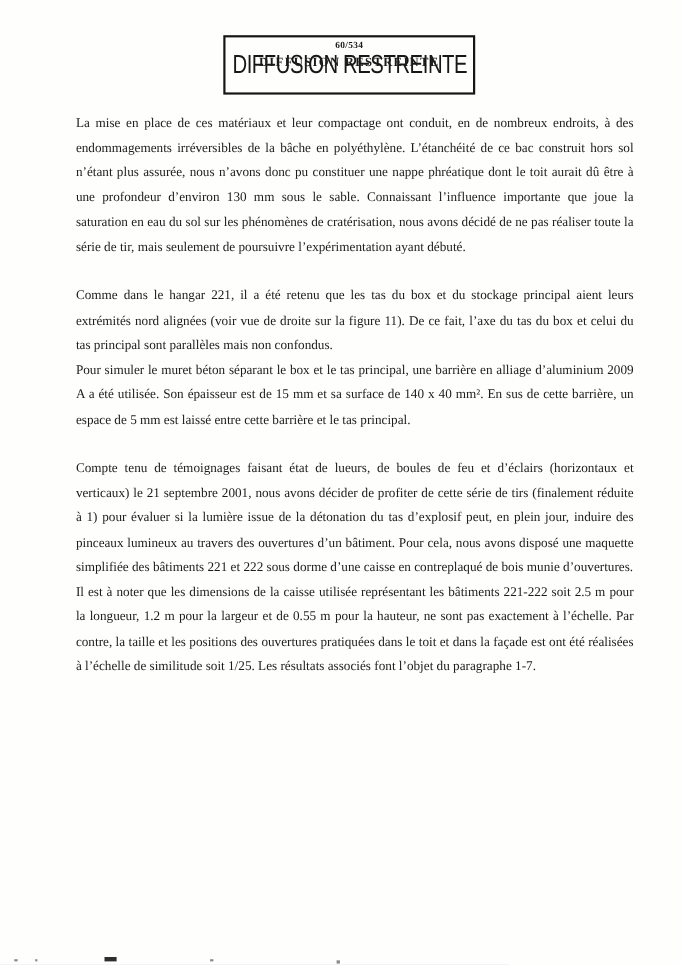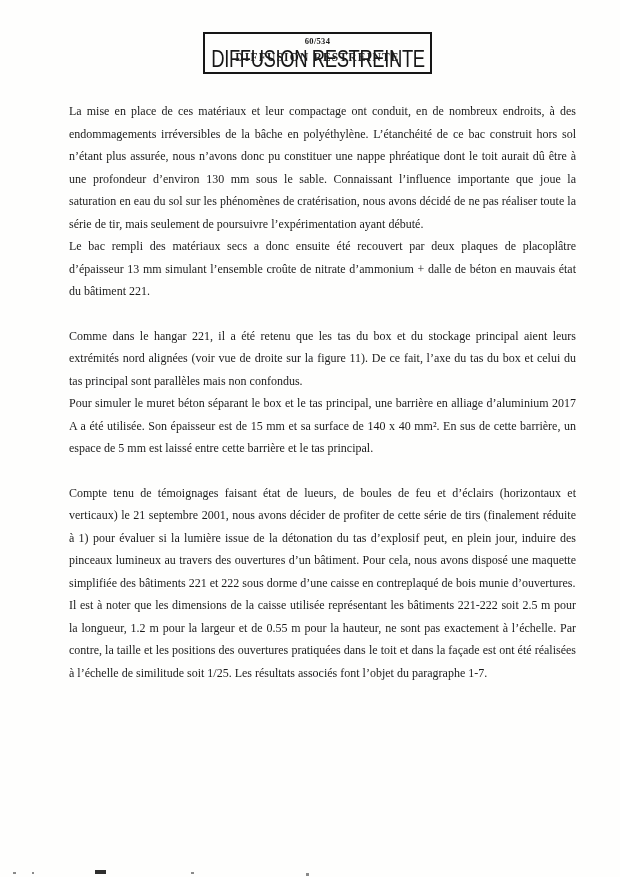--- a/index.html
+++ b/index.html
@@ -13,21 +13,21 @@
     font-family: "Liberation Serif", serif;
     color: #1b1b1b;
   }
 
   
   .stamp-box {
     position: absolute;
     left: 203px;
     top: 32px;
     width: 229px;
-    height: 42px;
+    height: 54px;
     border: 2px solid #161616;
     background: transparent;
   }
   .page-number {
     position: absolute;
     top: 2px;
     left: 0;
     width: 100%;
     text-align: center;
     font-size: 8.5px;
@@ -89,23 +89,22 @@
 <div class="page">
 
   <div class="stamp-box">
     <div class="page-number">60/534</div>
     <div class="stamp-large">DIFFUSION RESTREINTE</div>
     <div class="stamp-overlay">DIFFUSION RESTREINTE</div>
   </div>
 
   <div class="body-text">
     <p class="gap-before">La mise en place de ces matériaux et leur compactage ont conduit, en de nombreux endroits, à des endommagements irréversibles de la bâche en polyéthylène. L’étanchéité de ce bac construit hors sol n’étant plus assurée, nous n’avons donc pu constituer une nappe phréatique dont le toit aurait dû être à une profondeur d’environ 130 mm sous le sable. Connaissant l’influence importante que joue la saturation en eau du sol sur les phénomènes de cratérisation, nous avons décidé de ne pas réaliser toute la série de tir, mais seulement de poursuivre l’expérimentation ayant débuté.</p>
-    <p>Le bac rempli des matériaux secs a donc ensuite été recouvert par deux plaques de placoplâtre d’épaisseur 13 mm simulant l’ensemble croûte de nitrate d’ammonium + dalle de béton en mauvais état du bâtiment 221.</p>
     <p class="gap-before">Comme dans le hangar 221, il a été retenu que les tas du box et du stockage principal aient leurs extrémités nord alignées (voir vue de droite sur la figure 11). De ce fait, l’axe du tas du box et celui du tas principal sont parallèles mais non confondus.</p>
-    <p>Pour simuler le muret béton séparant le box et le tas principal, une barrière en alliage d’aluminium 2017 A a été utilisée. Son épaisseur est de 15 mm et sa surface de 140 x 40 mm². En sus de cette barrière, un espace de 5 mm est laissé entre cette barrière et le tas principal.</p>
+    <p>Pour simuler le muret béton séparant le box et le tas principal, une barrière en alliage d’aluminium 2009 A a été utilisée. Son épaisseur est de 15 mm et sa surface de 140 x 40 mm². En sus de cette barrière, un espace de 5 mm est laissé entre cette barrière et le tas principal.</p>
     <p class="gap-before">Compte tenu de témoignages faisant état de lueurs, de boules de feu et d’éclairs (horizontaux et verticaux) le 21 septembre 2001, nous avons décider de profiter de cette série de tirs (finalement réduite à 1) pour évaluer si la lumière issue de la détonation du tas d’explosif peut, en plein jour, induire des pinceaux lumineux au travers des ouvertures d’un bâtiment. Pour cela, nous avons disposé une maquette simplifiée des bâtiments 221 et 222 sous dorme d’une caisse en contreplaqué de bois munie d’ouvertures.</p>
     <p>Il est à noter que les dimensions de la caisse utilisée représentant les bâtiments 221-222 soit 2.5 m pour la longueur, 1.2 m pour la largeur et de 0.55 m pour la hauteur, ne sont pas exactement à l’échelle. Par contre, la taille et les positions des ouvertures pratiquées dans le toit et dans la façade est ont été réalisées à l’échelle de similitude soit 1/25. Les résultats associés font l’objet du paragraphe 1-7.</p>
   </div>
 
   <div class="speck speck-1"></div>
   <div class="speck speck-2"></div>
   <div class="speck speck-3"></div>
   <div class="speck speck-4"></div>
   <div class="speck speck-5"></div>
 

